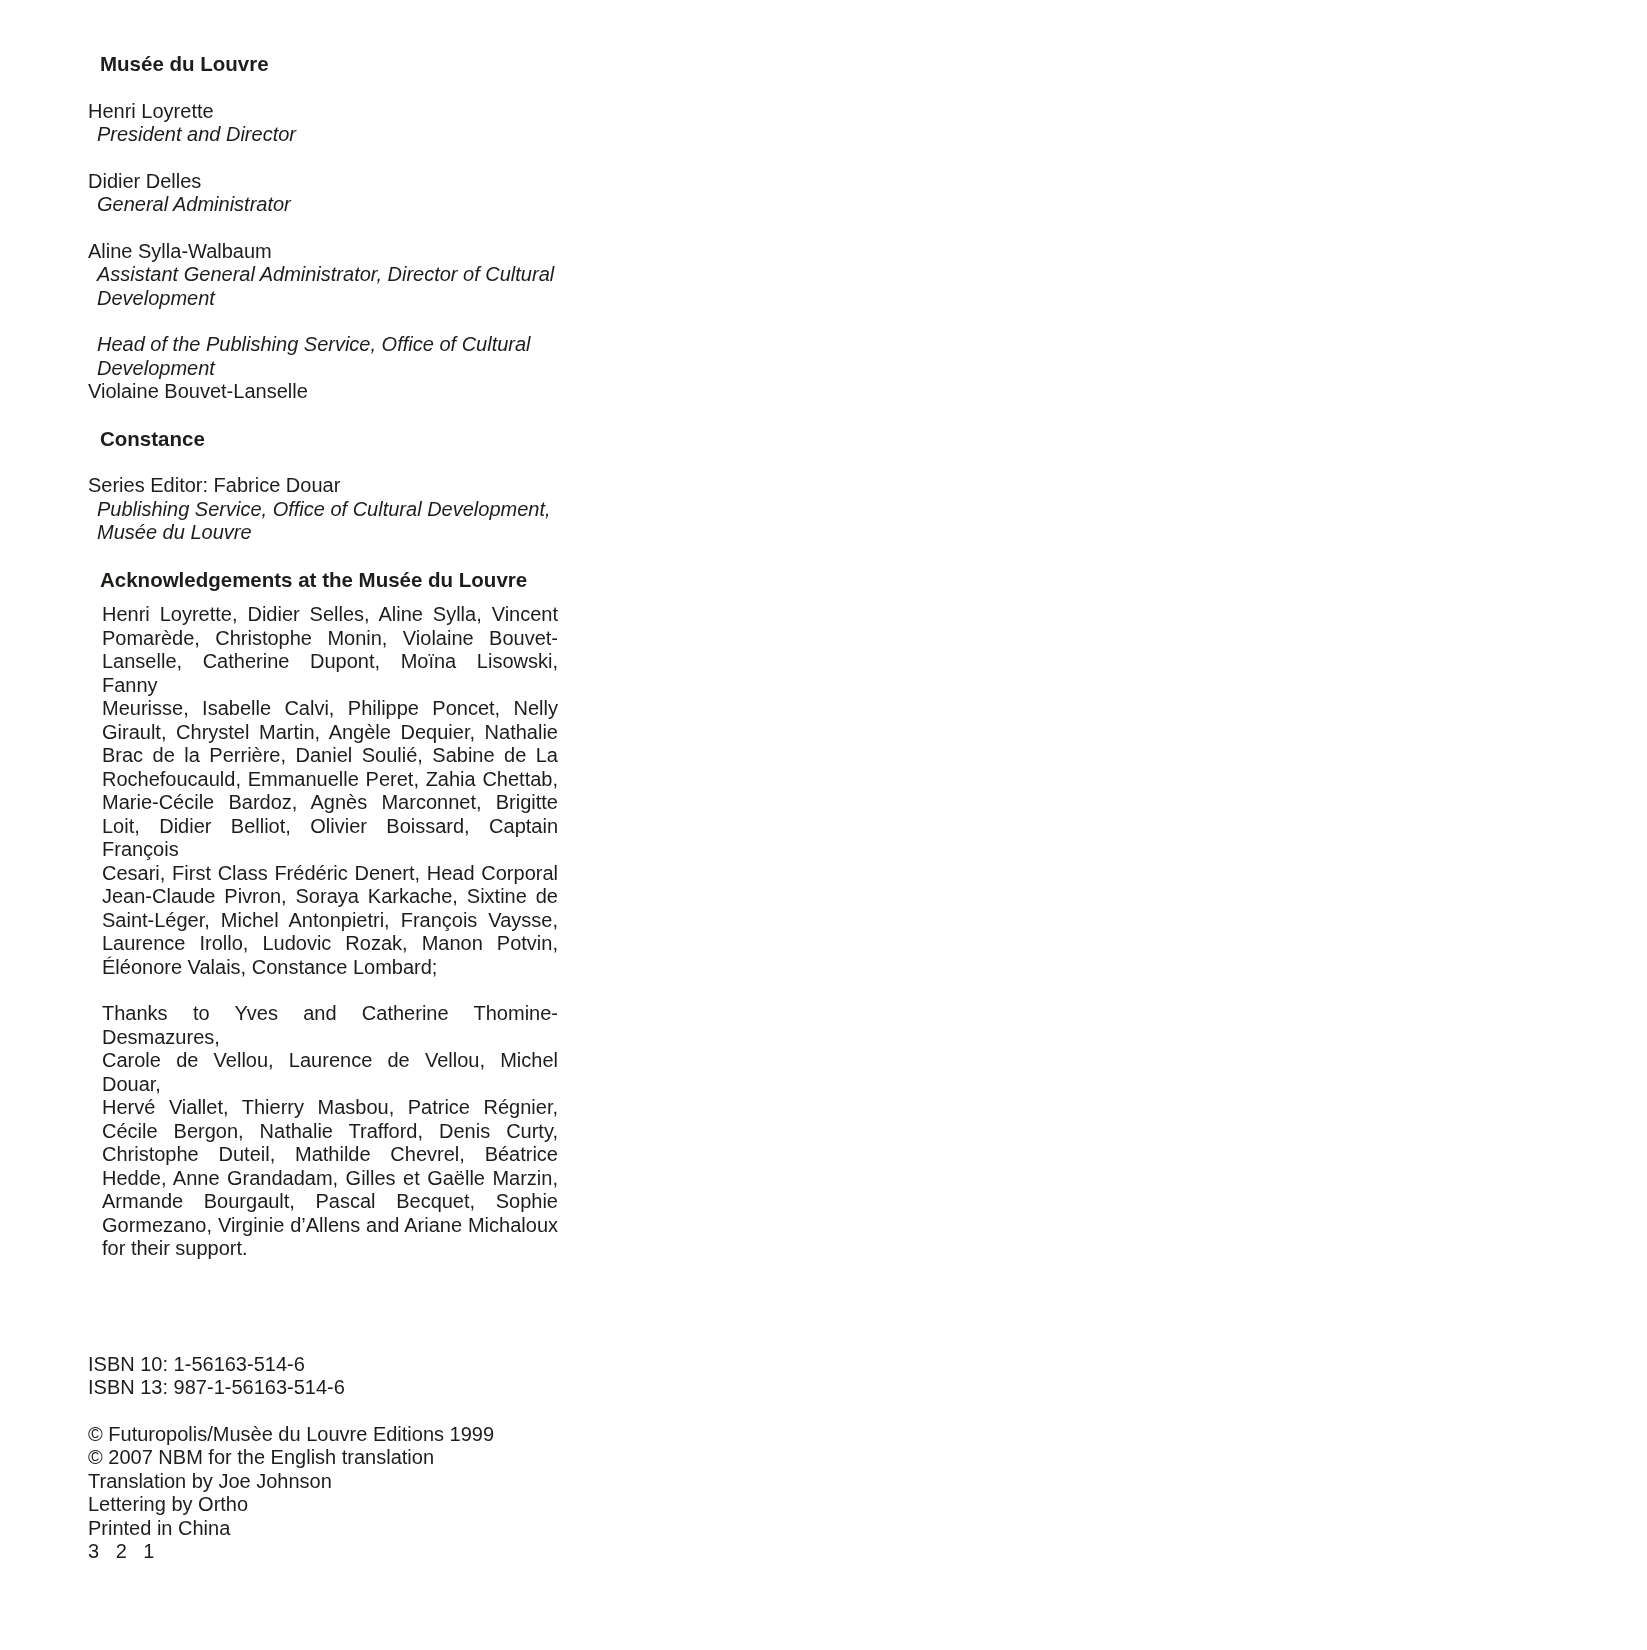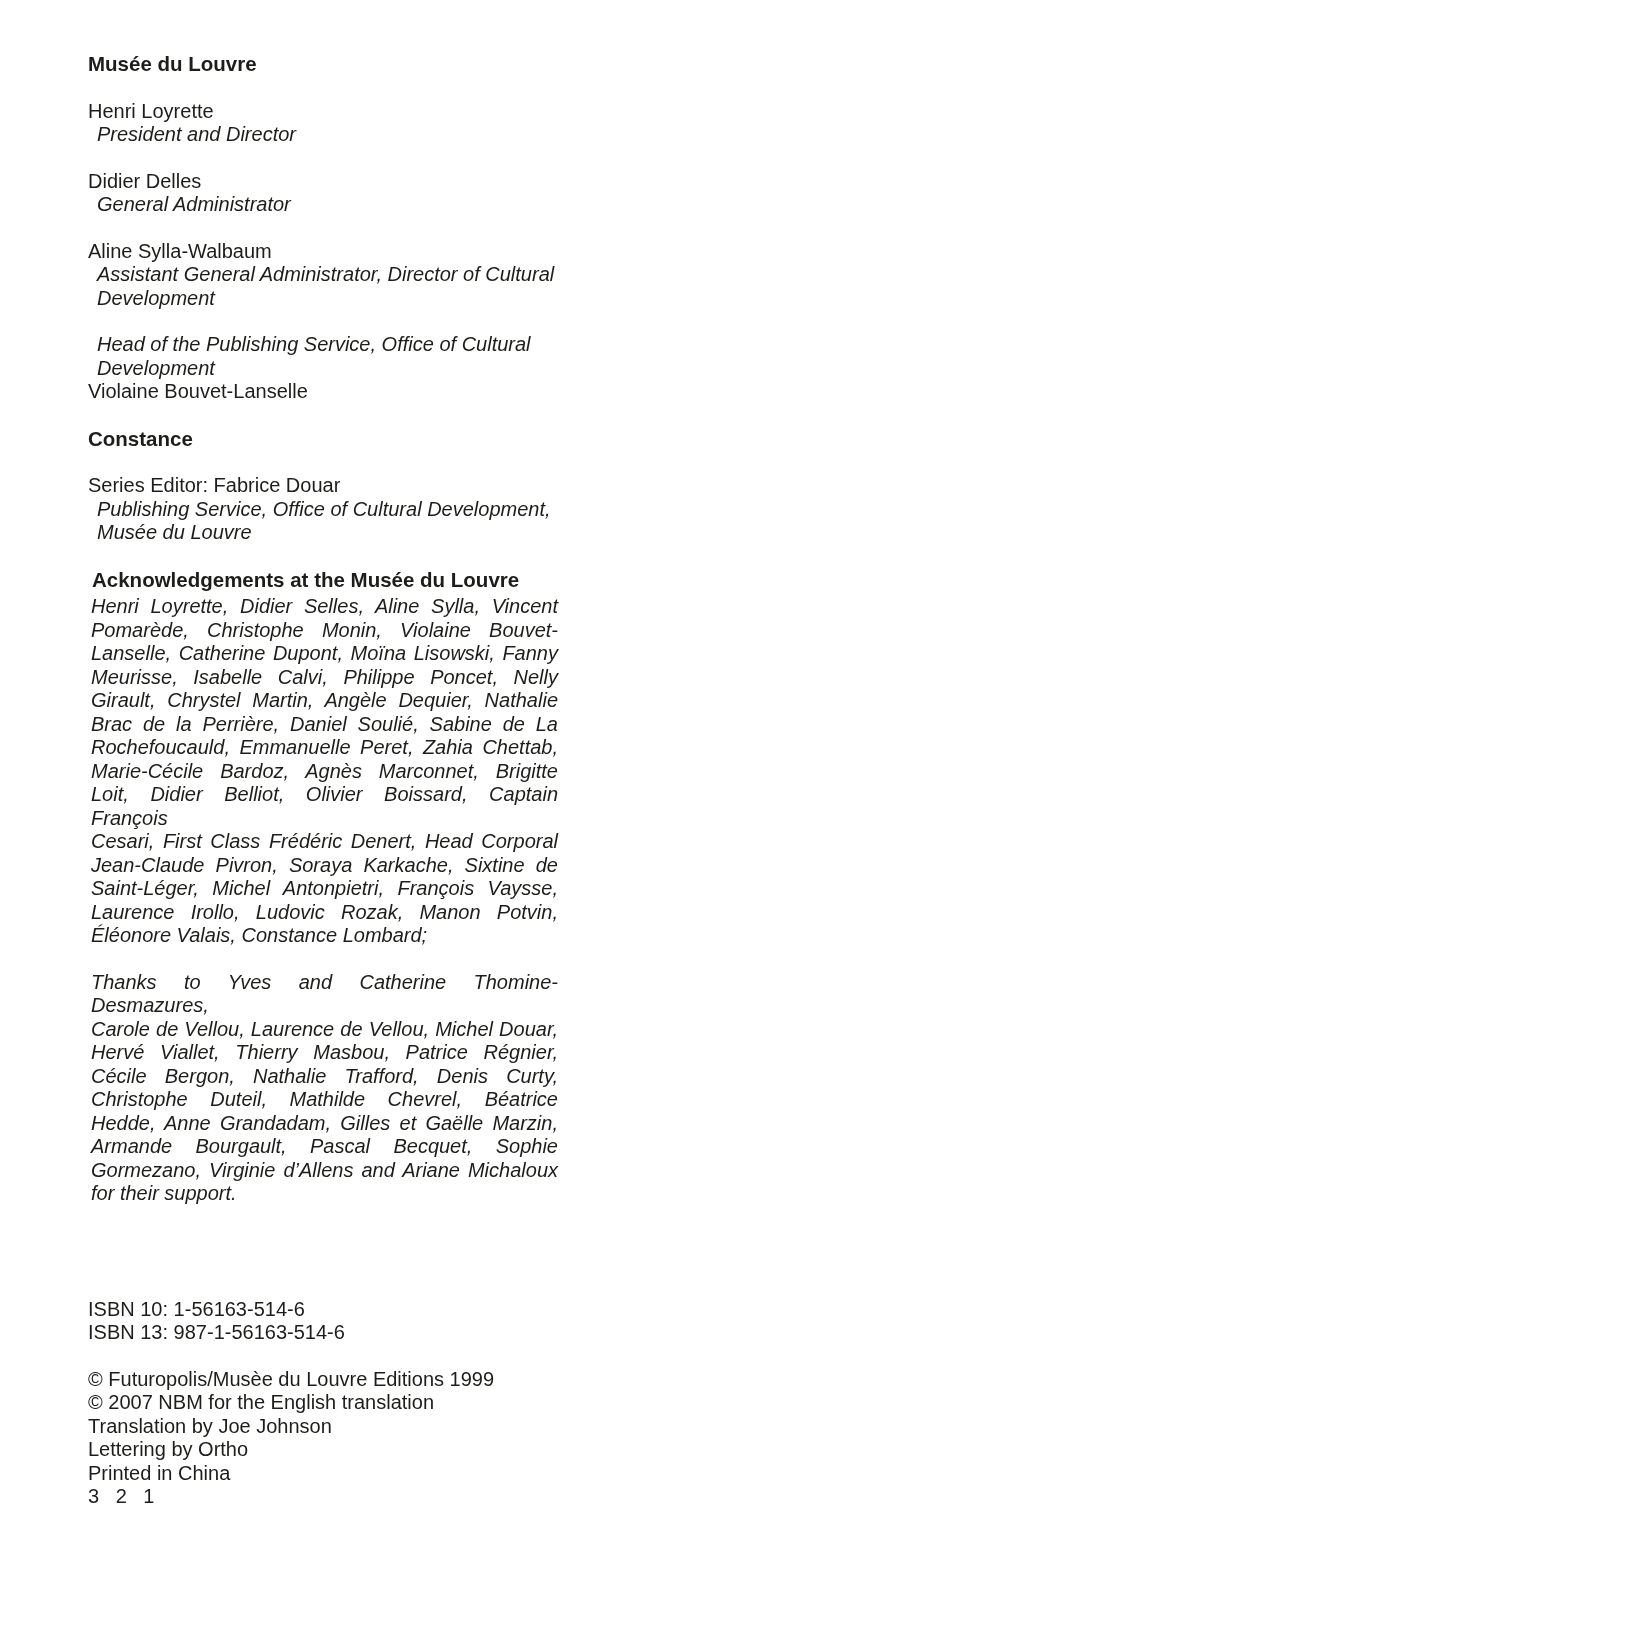--- a/index.html
+++ b/index.html
@@ -20,37 +20,36 @@
   }
   .content {
     position: absolute;
     top: 52px;
     left: 88px;
     width: 470px;
   }
   .heading {
     font-weight: bold;
     font-size: 20.5px;
-    margin: 0 0 24px 0;
+    margin: 0 0 24px 12px;
   }
   .block {
     margin: 0 0 23px 0;
   }
   .italic {
     font-style: italic;
     margin-left: 9px;
   }
   .ack-heading {
     font-weight: bold;
     font-size: 20.5px;
-    margin: 4px;
+    margin: 12px;
   }
   .jpara {
-    margin: 0 0 23px 3px;
-    font-style: italic;
+    margin: 0 0 23px 14px;
   }
   .jline {
     text-align: justify;
     text-align-last: justify;
   }
   .jline.last-line {
     text-align: left;
     text-align-last: left;
   }
   .isbn-block {

